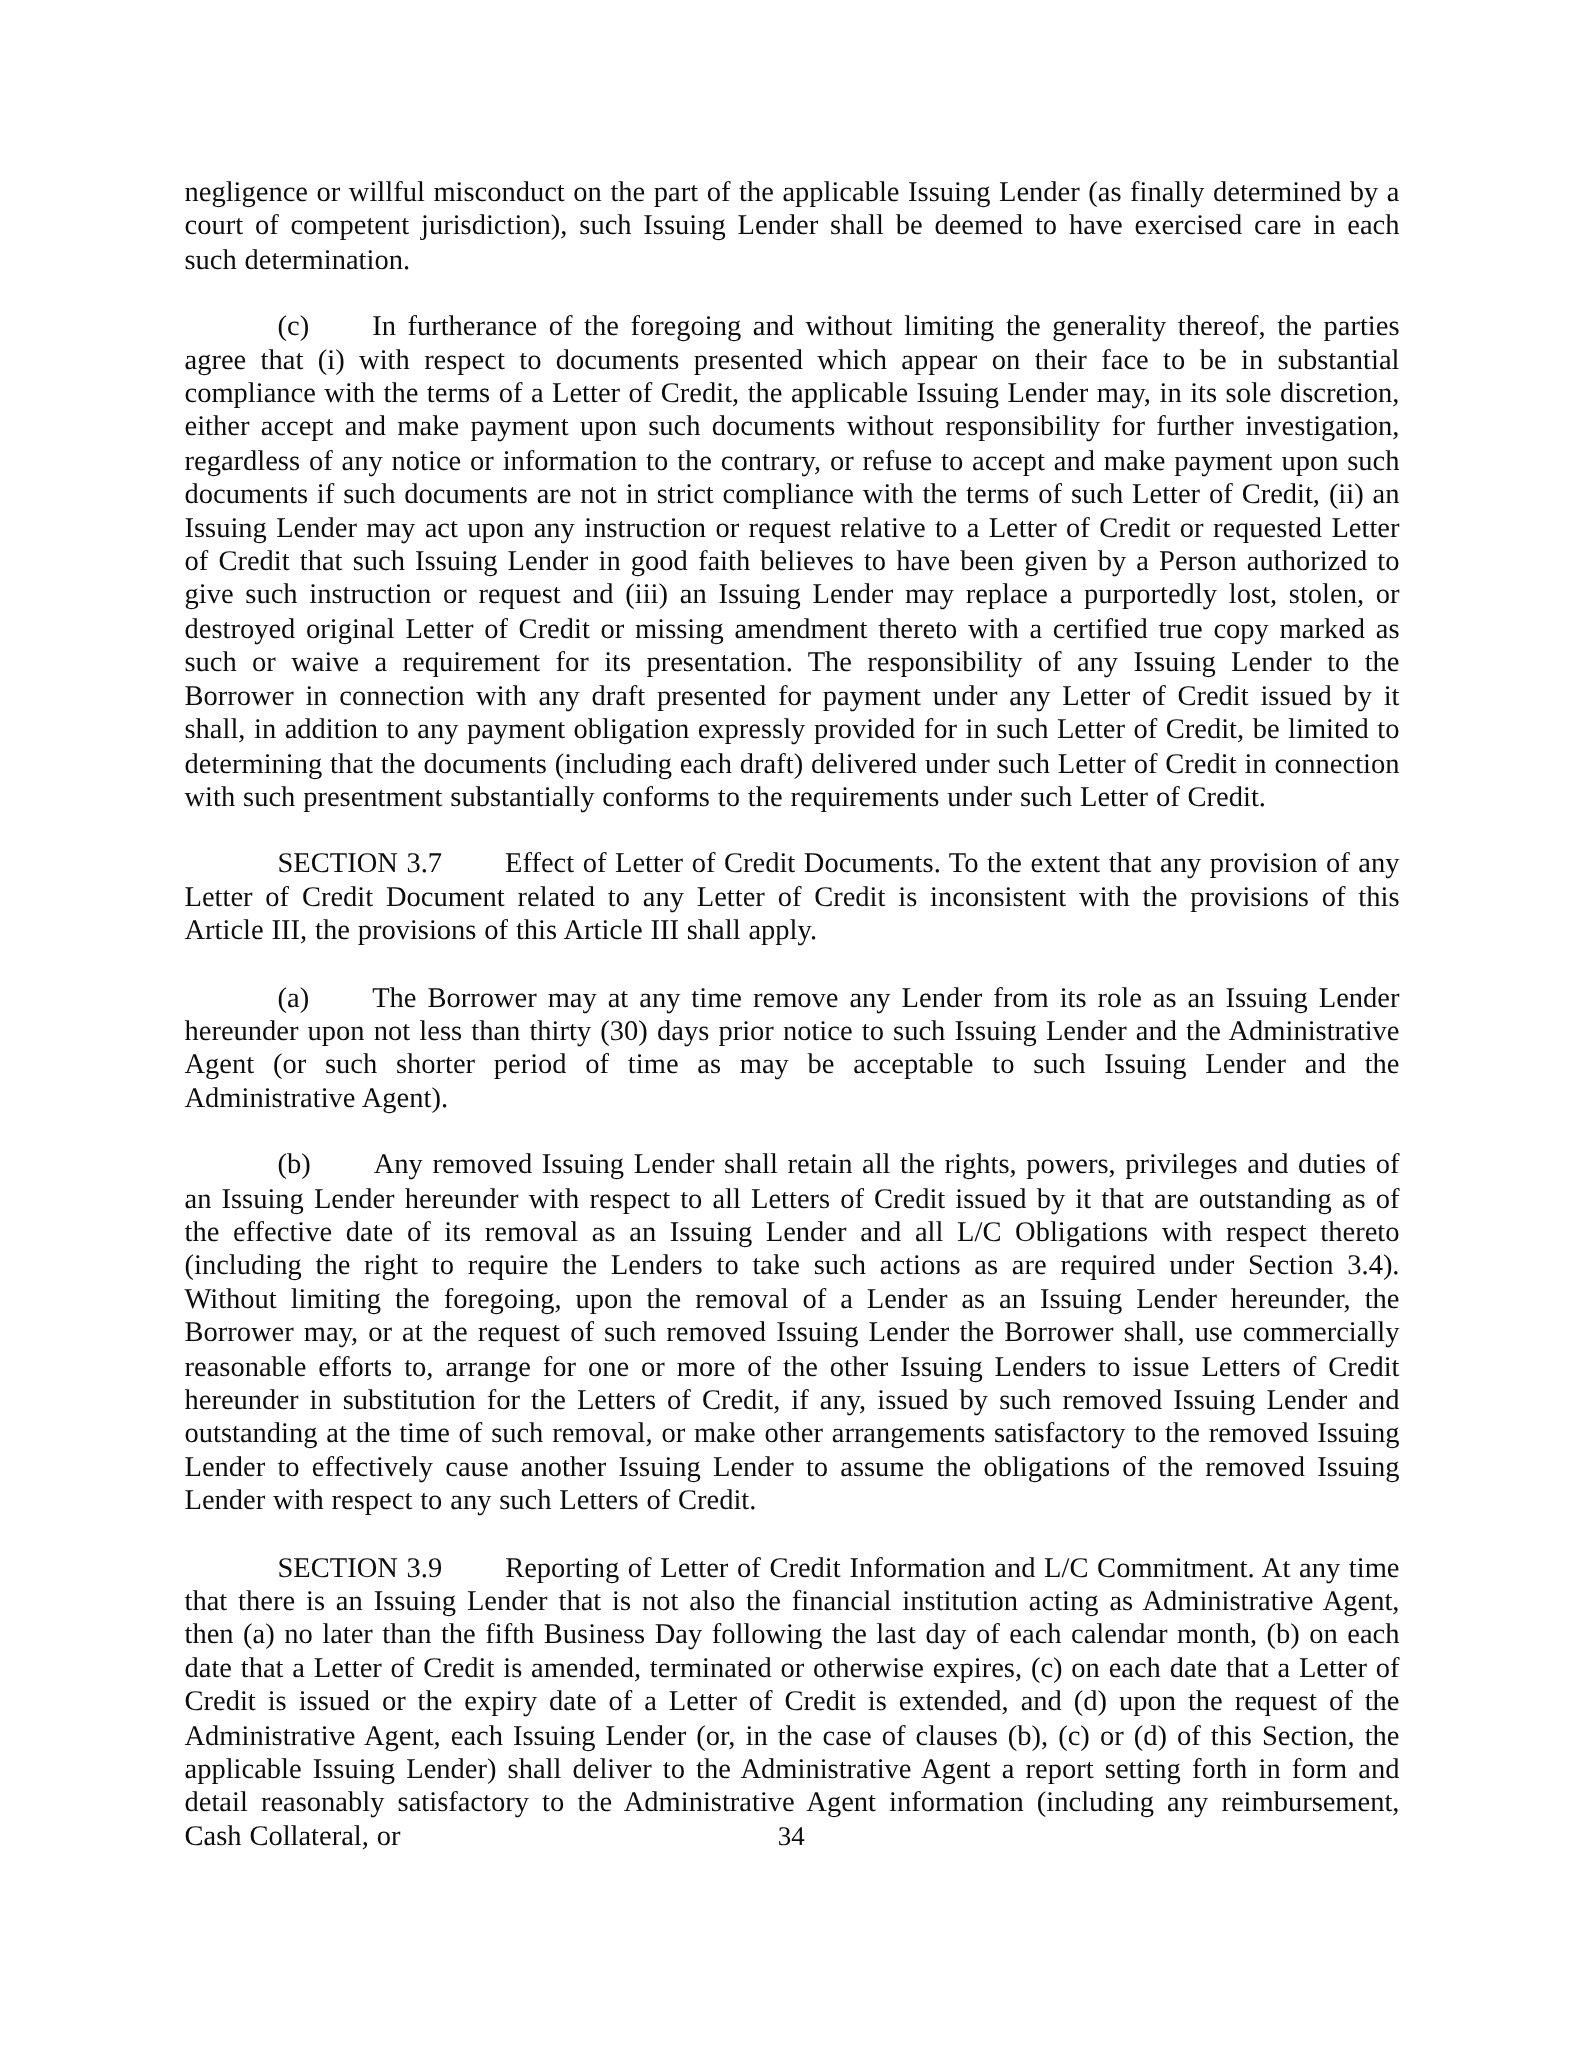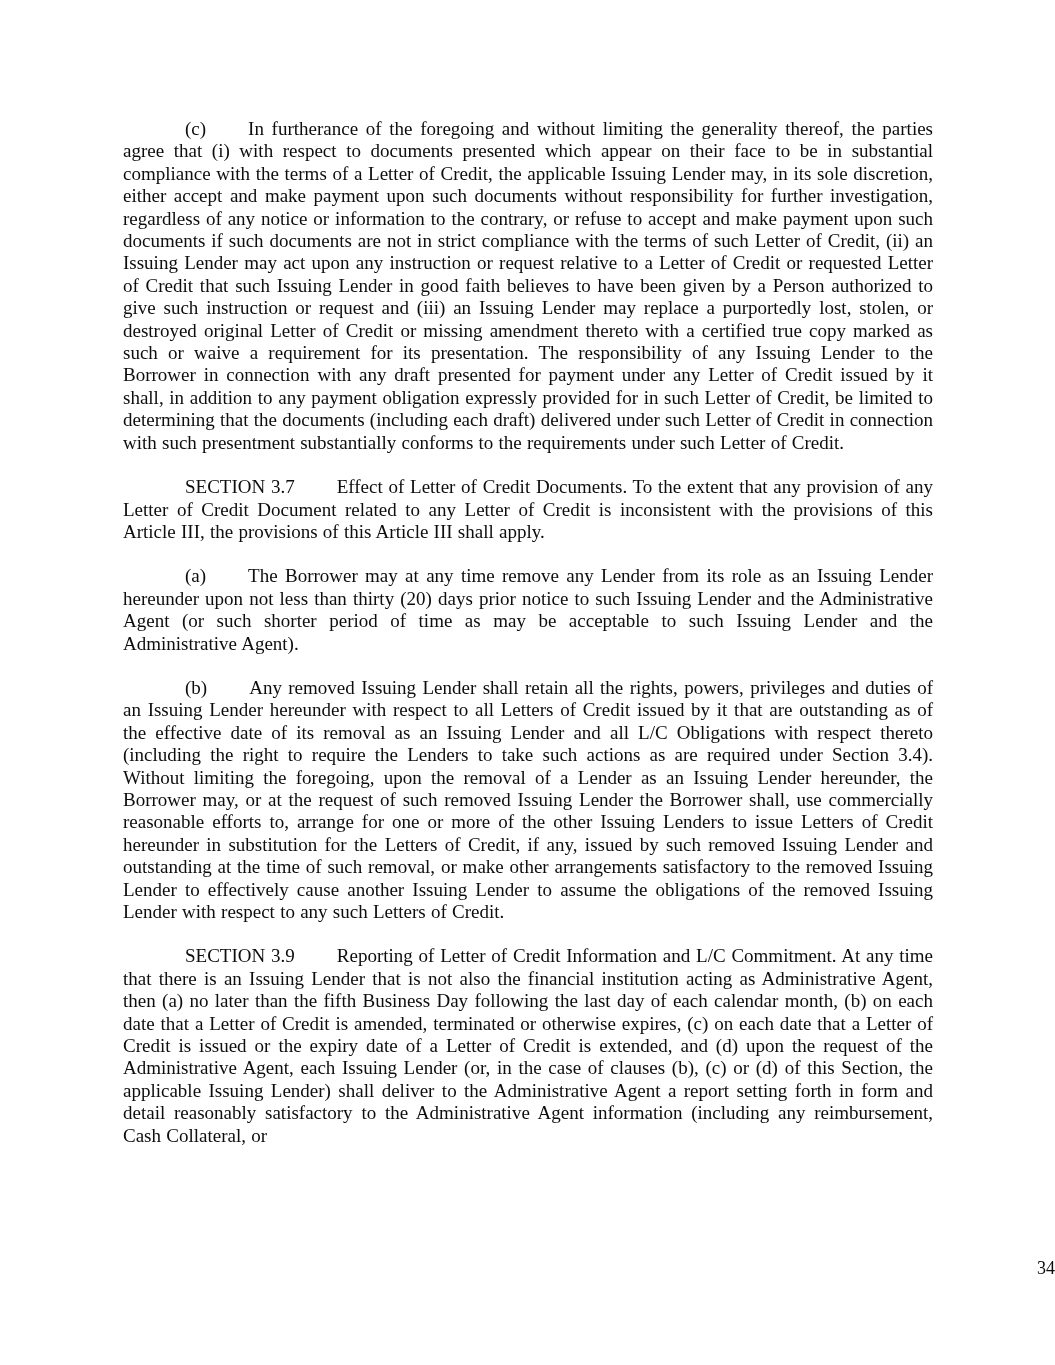--- a/index.html
+++ b/index.html
@@ -39,33 +39,34 @@
   .tab {
     display: inline-block;
     width: 42px;
   }
   .u {
     text-underline-offset: 2px;
   }
   .footer {
     position: absolute;
     left: 0;
-    top: 1258px;
+    top: 1214px;
     width: 100%;
-    text-align: right;
+    text-align: center;
     font-size: 18px;
     font-family: "Liberation Serif", "DejaVu Serif", serif;
     color: #0d0d0d;
   }
 </style>
 </head>
 <body>
 
 <div class="page">
   <div class="doc-content">
+      <p class="para flush"><span>negligence or willful misconduct on the part of the applicable Issuing Lender (as finally determined by a court of competent jurisdiction), such Issuing Lender shall be deemed to have exercised care in each such determination.</span></p>
       <p class="para"><span class="plabel">(c)</span><span class="tab"></span><span>In furtherance of the foregoing and without limiting the generality thereof, the parties agree that (i) with respect to documents presented which appear on their face to be in substantial compliance with the terms of a Letter of Credit, the applicable Issuing Lender may, in its sole discretion, either accept and make payment upon such documents without responsibility for further investigation, regardless of any notice or information to the contrary, or refuse to accept and make payment upon such documents if such documents are not in strict compliance with the terms of such Letter of Credit, (ii) an Issuing Lender may act upon any instruction or request relative to a Letter of Credit or requested Letter of Credit that such Issuing Lender in good faith believes to have been given by a Person authorized to give such instruction or request and (iii) an Issuing Lender may replace a purportedly lost, stolen, or destroyed original Letter of Credit or missing amendment thereto with a certified true copy marked as such or waive a requirement for its presentation.  The responsibility of any Issuing Lender to the Borrower in connection with any draft presented for payment under any Letter of Credit issued by it shall, in addition to any payment obligation expressly provided for in such Letter of Credit, be limited to determining that the documents (including each draft) delivered under such Letter of Credit in connection with such presentment substantially conforms to the requirements under such Letter of Credit.</span></p>
       <p class="para"><span class="plabel">SECTION 3.7</span><span class="tab"></span><span class="u">Effect of Letter of Credit Documents</span><span>.  To the extent that any provision of any Letter of Credit Document related to any Letter of Credit is inconsistent with the provisions of this </span><span class="u">Article III</span><span>, the provisions of this </span><span class="u">Article III</span><span> shall apply.</span></p>
-      <p class="para"><span class="plabel">(a)</span><span class="tab"></span><span>The Borrower may at any time remove any Lender from its role as an Issuing Lender hereunder upon not less than thirty (20) days prior notice to such Issuing Lender and the Administrative Agent (or such shorter period of time as may be acceptable to such Issuing Lender and the Administrative Agent).</span></p>
+      <p class="para"><span class="plabel">(a)</span><span class="tab"></span><span>The Borrower may at any time remove any Lender from its role as an Issuing Lender hereunder upon not less than thirty (30) days prior notice to such Issuing Lender and the Administrative Agent (or such shorter period of time as may be acceptable to such Issuing Lender and the Administrative Agent).</span></p>
       <p class="para"><span class="plabel">(b)</span><span class="tab"></span><span>Any removed Issuing Lender shall retain all the rights, powers, privileges and duties of an Issuing Lender hereunder with respect to all Letters of Credit issued by it that are outstanding as of the effective date of its removal as an Issuing Lender and all L/C Obligations with respect thereto (including the right to require the Lenders to take such actions as are required under </span><span class="u">Section 3.4</span><span>).  Without limiting the foregoing, upon the removal of a Lender as an Issuing Lender hereunder, the Borrower may, or at the request of such removed Issuing Lender the Borrower shall, use commercially reasonable efforts to, arrange for one or more of the other Issuing Lenders to issue Letters of Credit hereunder in substitution for the Letters of Credit, if any, issued by such removed Issuing Lender and outstanding at the time of such removal, or make other arrangements satisfactory to the removed Issuing Lender to effectively cause another Issuing Lender to assume the obligations of the removed Issuing Lender with respect to any such Letters of Credit.</span></p>
       <p class="para"><span class="plabel">SECTION 3.9</span><span class="tab"></span><span class="u">Reporting of Letter of Credit Information and L/C Commitment</span><span>.  At any time that there is an Issuing Lender that is not also the financial institution acting as Administrative Agent, then (a) no later than the fifth Business Day following the last day of each calendar month, (b) on each date that a Letter of Credit is amended, terminated or otherwise expires, (c) on each date that a Letter of Credit is issued or the expiry date of a Letter of Credit is extended, and (d) upon the request of the Administrative Agent, each Issuing Lender (or, in the case of clauses (b), (c) or (d) of this Section, the applicable Issuing Lender) shall deliver to the Administrative Agent a report setting forth in form and detail reasonably satisfactory to the Administrative Agent information (including any reimbursement, Cash Collateral, or</span></p>
     </div>
   <div class="footer">34</div>
 </div>
 
 </body></html>

